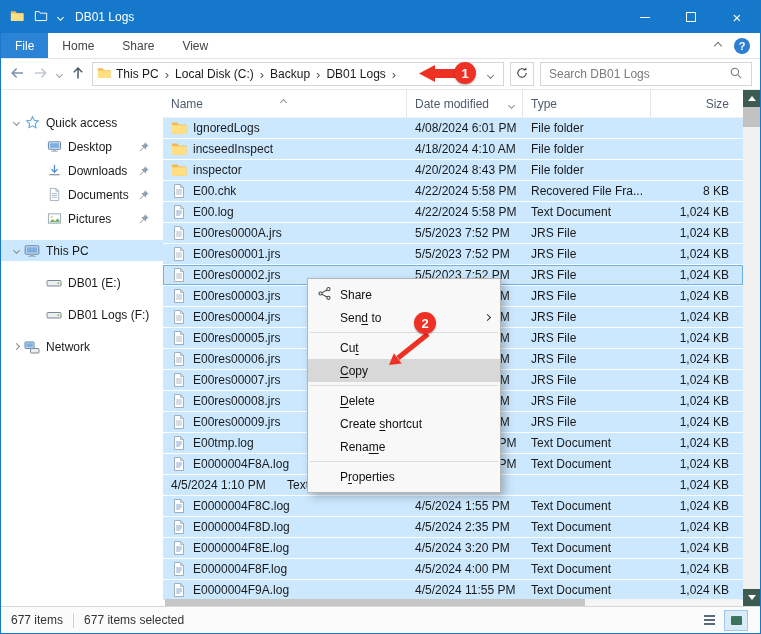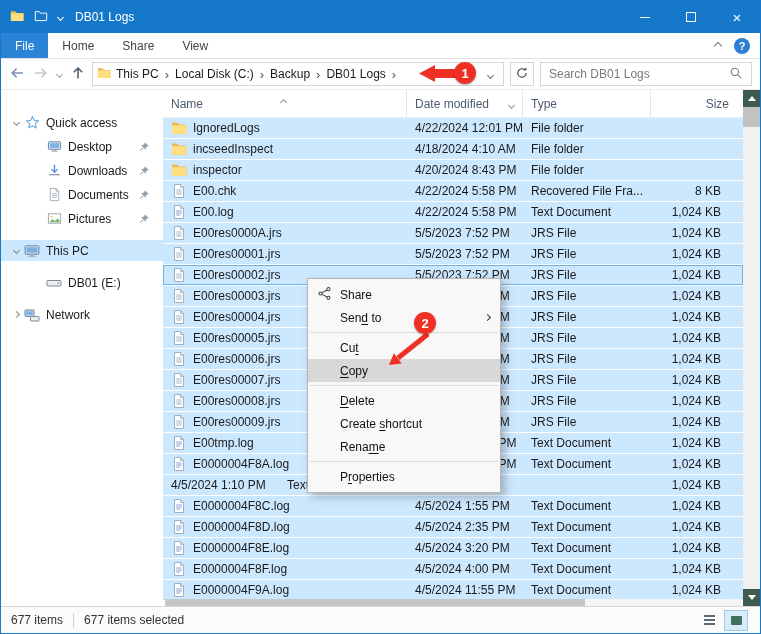--- a/index.html
+++ b/index.html
@@ -59,21 +59,21 @@
   .sort-caret .chev,.hdr-filter-chev .chev{border-color:#8a95a3}
   .hdr-filter-chev{margin-left:auto;padding-left:6px}
   .rows{flex:1;position:relative;overflow:hidden}
   .row{height:20px;margin-bottom:1px;display:flex;align-items:center;background:#fff}
   .row.selected{background:#cce8ff}
   .row.focused{box-shadow:inset 0 0 0 1px #6fb1e3}
   .cell{padding:0 8px;white-space:nowrap;overflow:hidden}
   .c-name{width:244px;display:flex;align-items:center;gap:6px}
   .c-date{width:116px}
   .c-type{width:128px}
-  .c-size{flex:1;text-align:right;padding-right:22px}
+  .c-size{flex:1;text-align:right;padding-right:14px}
   .fi{width:16px;height:16px;flex:0 0 16px;display:flex}
   .hscroll{position:absolute;left:2px;right:2px;bottom:0;height:7px;background:#f4f4f4}
   .hthumb{position:absolute;left:0;top:0;height:100%;width:73%;background:#c6c6c6;display:block}
   
   .vscroll{width:17px;flex:0 0 17px;background:#f1f1f1;display:flex;flex-direction:column}
   .vbtn{height:17px;flex:0 0 17px;background:#3e5b4f;display:flex;align-items:center;justify-content:center}
   .tri-up{width:0;height:0;border-left:4px solid transparent;border-right:4px solid transparent;border-bottom:5px solid #fff;display:block}
   .tri-down{width:0;height:0;border-left:4px solid transparent;border-right:4px solid transparent;border-top:5px solid #fff;display:block}
   .vtrack{flex:1;position:relative}
   .vthumb{position:absolute;top:0;left:0;width:100%;height:20px;background:#c2c2c2;display:block}
@@ -288,20 +288,30 @@
         <div class="side-item lvl1 gap">
           <span class="expander"></span>
           <span class="sic">
             <svg viewBox="0 0 16 16" width="16" height="16">
               <rect x="1" y="5.5" width="14" height="5.5" rx="0.8" fill="#eceff2" stroke="#7d8894"></rect>
               <circle cx="12.3" cy="8.2" r="0.9" fill="#66c05a"></circle>
             </svg>
           </span>
           <span class="slb">DB01 (E:)</span>
         </div>
+        <div class="side-item lvl1 gap">
+          <span class="expander"></span>
+          <span class="sic">
+            <svg viewBox="0 0 16 16" width="16" height="16">
+              <rect x="1" y="5.5" width="14" height="5.5" rx="0.8" fill="#eceff2" stroke="#7d8894"></rect>
+              <circle cx="12.3" cy="8.2" r="0.9" fill="#66c05a"></circle>
+            </svg>
+          </span>
+          <span class="slb">DB01 Logs (F:)</span>
+        </div>
         <div class="side-item lvl0 gap">
           <span class="expander">
             <span class="chev small right"></span>
           </span>
           <span class="sic">
             <svg viewBox="0 0 16 16" width="16" height="16">
               <rect x="1" y="3" width="9" height="6.4" rx="0.6" fill="#dfeaf7" stroke="#5b7fa6"></rect>
               <rect x="2.2" y="4.2" width="6.6" height="4" fill="#7fb0e0"></rect>
               <rect x="6.5" y="9.5" width="8.5" height="4.5" rx="0.6" fill="#eceff2" stroke="#7d8894"></rect>
             </svg>
@@ -330,21 +340,21 @@
           <div class="row selected">
             <div class="cell c-name">
               <span class="fi">
                 <svg viewBox="0 0 16 16" width="16" height="16">
                   <path d="M1 2.6h5.2l1.6 2h7a.6.6 0 0 1 .6.6v7.8a.8.8 0 0 1-.8.8H1.8a.8.8 0 0 1-.8-.8z" fill="#f3b94c"></path>
                   <path d="M1 5.2h14.4v7.8a.8.8 0 0 1-.8.8H1.8a.8.8 0 0 1-.8-.8z" fill="#ffdf81"></path>
                 </svg>
               </span>
               <span class="nm">IgnoredLogs</span>
             </div>
-            <div class="cell c-date">4/22/2024 12:01 PM</div>
+            <div class="cell c-date">4/08/2024 6:01 PM</div>
             <div class="cell c-type">File folder</div>
             <div class="cell c-size"></div>
           </div>
           <div class="row selected">
             <div class="cell c-name">
               <span class="fi">
                 <svg viewBox="0 0 16 16" width="16" height="16">
                   <path d="M1 2.6h5.2l1.6 2h7a.6.6 0 0 1 .6.6v7.8a.8.8 0 0 1-.8.8H1.8a.8.8 0 0 1-.8-.8z" fill="#f3b94c"></path>
                   <path d="M1 5.2h14.4v7.8a.8.8 0 0 1-.8.8H1.8a.8.8 0 0 1-.8-.8z" fill="#ffdf81"></path>
                 </svg>

